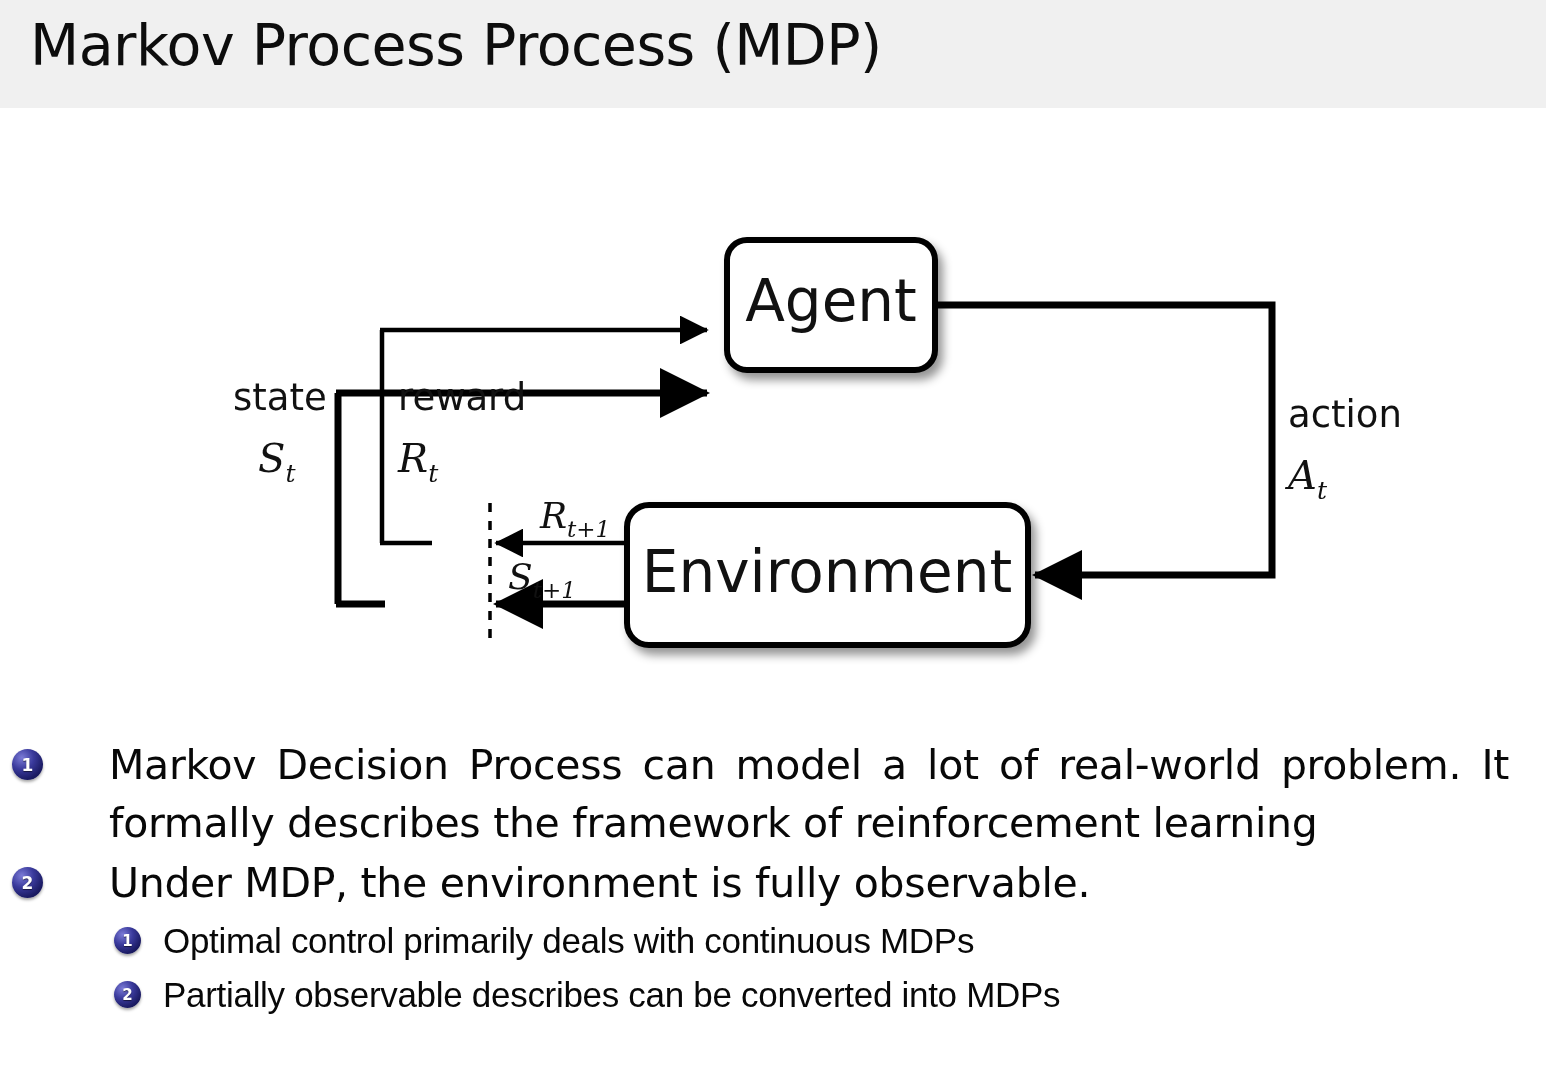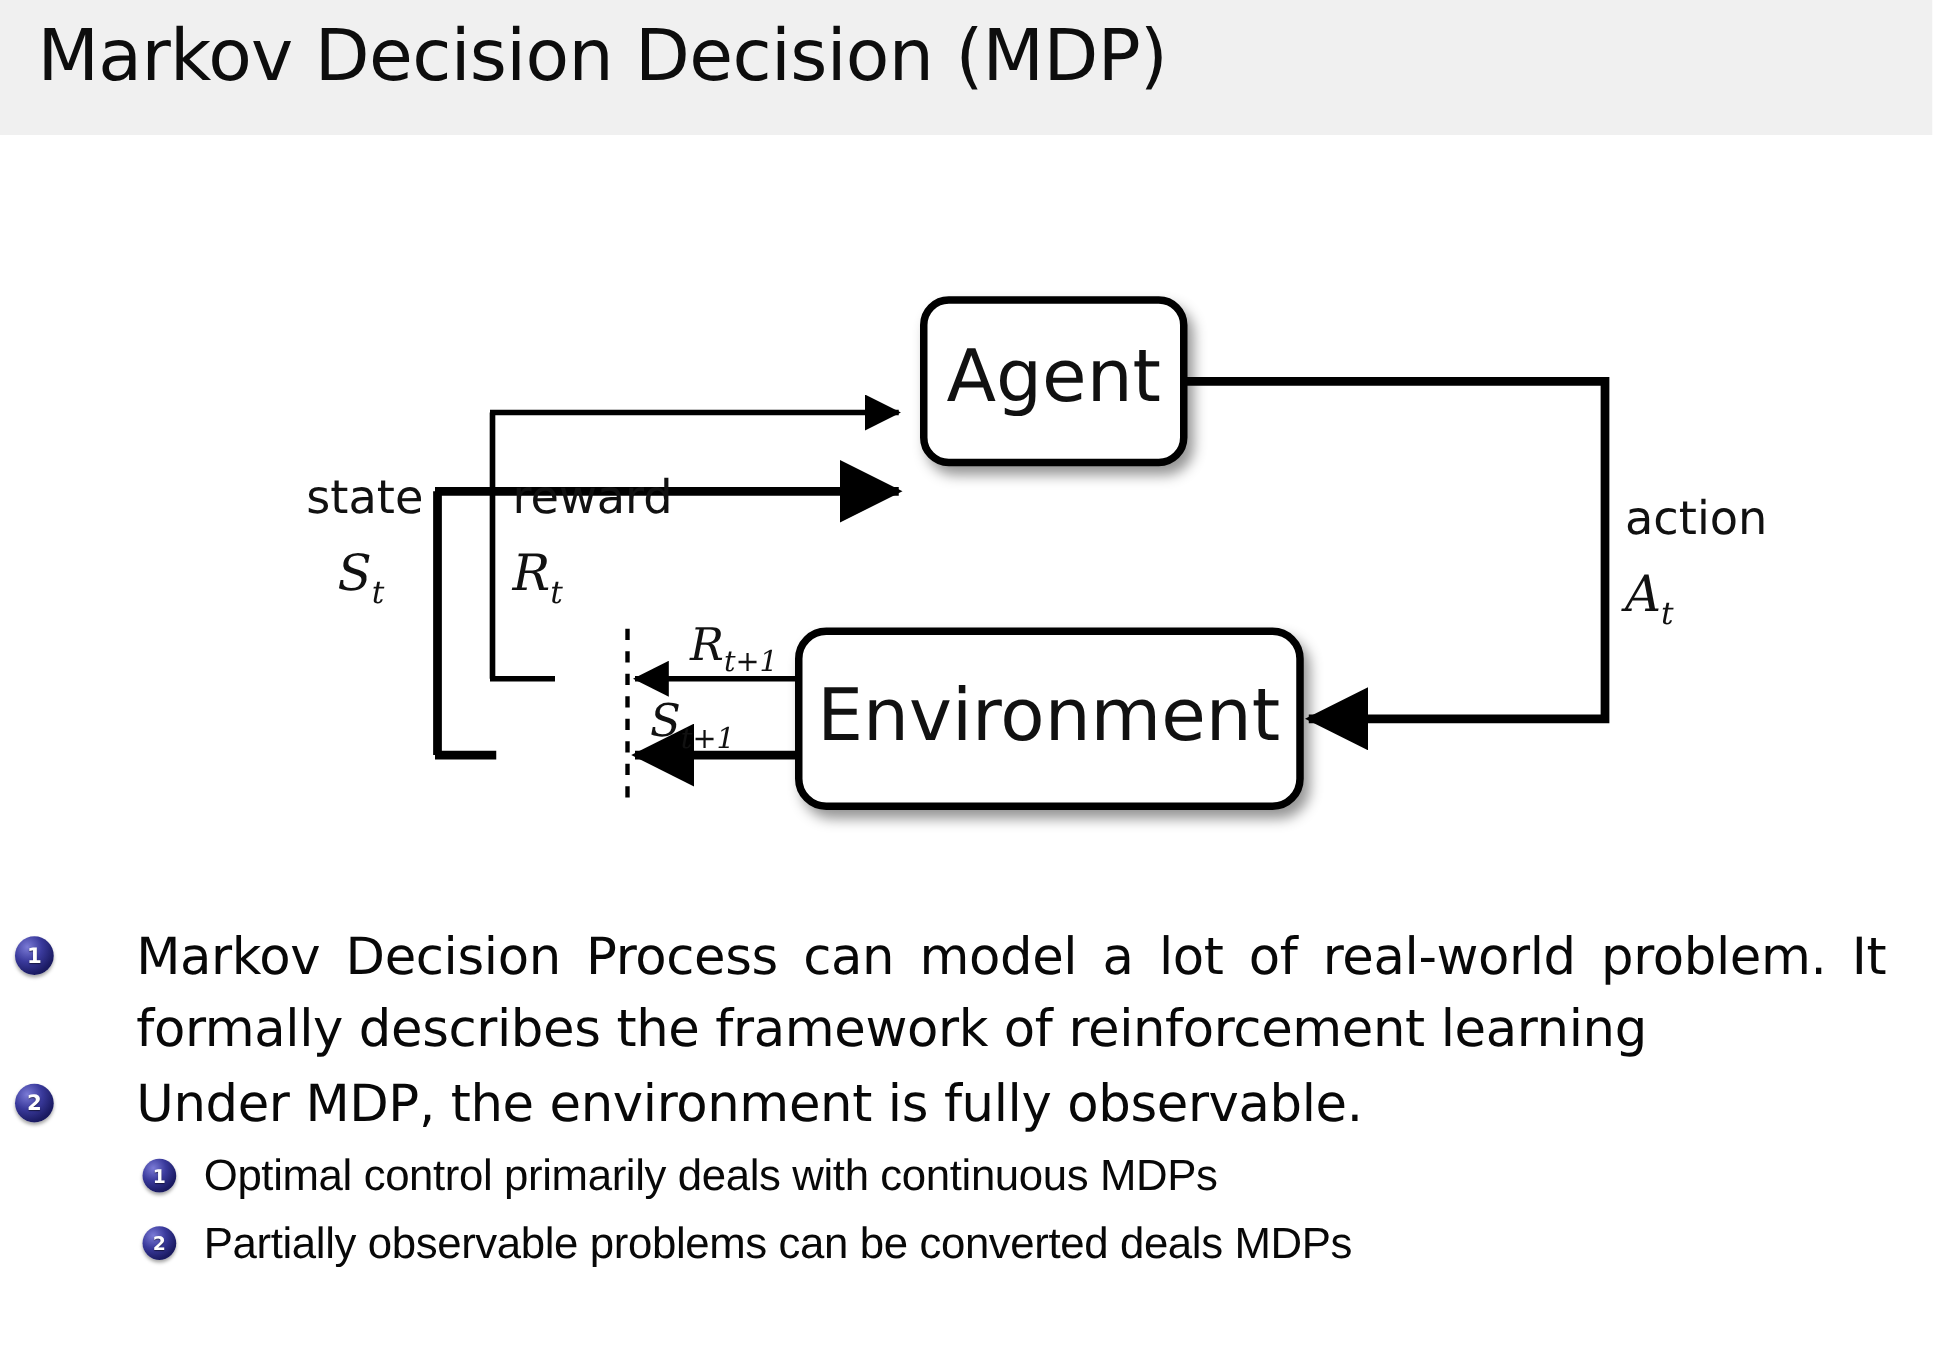--- a/index.html
+++ b/index.html
@@ -35,21 +35,21 @@
     font-weight: 400;
     letter-spacing: -0.5px;
     color: #0d0d0d;
     white-space: nowrap;
     line-height: 1.05;
   }
 
   
   .diagram {
     position: absolute;
-    left: 12px;
+    left: 0;
     top: 110px;
     width: 1408px;
     height: 590px;
   }
   .diagram svg { display: block; }
 
   
   .bullets {
     position: absolute;
     left: 0;
@@ -119,21 +119,21 @@
     font-size: 15px;
     margin-left: -49px;
     margin-right: 22px;
     margin-top: 13px;
   }
 </style>
 </head>
 <body>
 
 <div class="header-band"></div>
-<div class="page-title">Markov Decision Decision (MDP)</div>
+<div class="page-title">Markov Process Process (MDP)</div>
 
 <div class="diagram">
   <svg width="1546" height="590" viewBox="0 0 1546 590" xmlns="http://www.w3.org/2000/svg">
     <defs>
       <filter id="boxshadow" x="-30%" y="-30%" width="180%" height="190%">
         <feDropShadow dx="5" dy="7" stdDeviation="5" flood-color="#000000" flood-opacity="0.42"></feDropShadow>
       </filter>
       <marker id="arrowBig" viewBox="0 0 10 10" refX="9.4" refY="5" markerWidth="7.2" markerHeight="7.2" orient="auto-start-reverse">
         <path d="M 0 0 L 10 5 L 0 10 z" fill="#000000"></path>
       </marker>
@@ -205,16 +205,16 @@
     <span class="bullet-text">Under MDP, the environment is fully observable.</span>
   </div>
 
   <div class="bullet-row lvl2">
     <span class="badge">1</span>
     <span class="bullet-text">Optimal control primarily deals with continuous MDPs</span>
   </div>
 
   <div class="bullet-row lvl2">
     <span class="badge">2</span>
-    <span class="bullet-text">Partially observable problems can be converted deals MDPs</span>
+    <span class="bullet-text">Partially observable describes can be converted into MDPs</span>
   </div>
 
 </div>
 
 </body></html>

